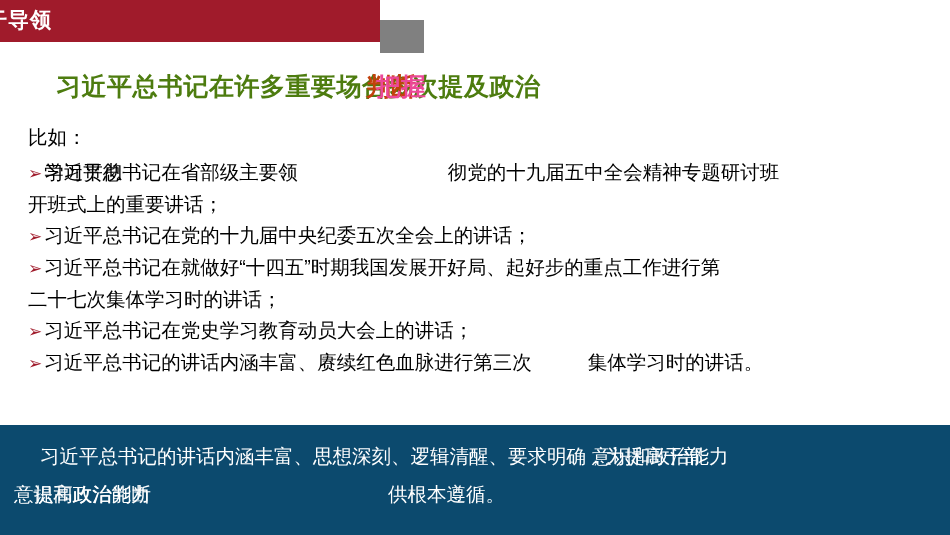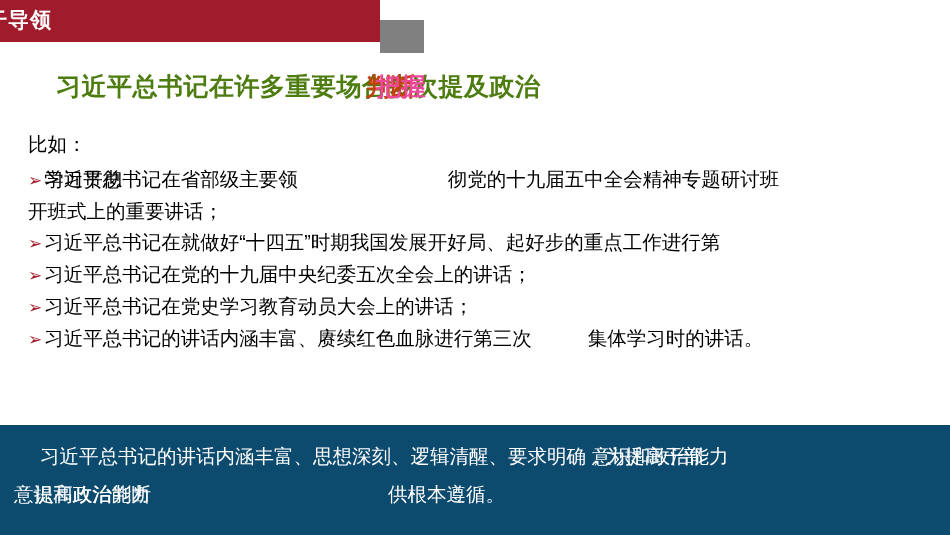--- a/index.html
+++ b/index.html
@@ -83,21 +83,20 @@
 
   
   .body-block {
     position: absolute;
     left: 28px;
     top: 122px;
     width: 900px;
     font-size: 19.5px;
     color: #000000;
     line-height: 31px;
-    margin-top: 7px;
   }
   .line {
     position: relative;
     white-space: nowrap;
   }
   .bullet-arrow {
     color: #A01B2B;
     font-size: 17px;
     margin-right: 2px;
   }
@@ -181,26 +180,27 @@
 <div class="body-block">
 
   <div class="line ln-biru">比如：</div>
 
   <div class="line">
     <span class="bullet-arrow">➢</span><span class="overlap-host"><span class="overlap-a">习近平总书记在省部级主要领</span><span class="overlap-b">学习贯彻</span><span style="visibility:hidden">习近平总书记在省部级主要领</span></span><span class="spacer-gap"></span><span>彻党的十九届五中全会精神专题研讨班</span>
   </div>
   <div class="line">开班式上的重要讲话；</div>
 
   <div class="line">
+    <span class="bullet-arrow">➢</span><span>习近平总书记在党的十九届中央纪委五次全会上的讲话；</span>
+  </div>
+
+  <div class="line">
     <span class="bullet-arrow">➢</span><span>习近平总书记在就做好“十四五”时期我国发展开好局、起好步的重点工作进行第</span>
   </div>
-
-  <div class="line">
-    <span class="bullet-arrow">➢</span><span>习近平总书记在党的十九届中央纪委五次全会上的讲话；</span>
-  </div>
+  <div class="line">二十七次集体学习时的讲话；</div>
 
   <div class="line">
     <span class="bullet-arrow">➢</span><span>习近平总书记在党史学习教育动员大会上的讲话；</span>
   </div>
 
   <div class="line">
     <span class="bullet-arrow">➢</span><span>习近平总书记的讲话内涵丰富、赓续红色血脉进行第三次</span><span class="spacer-gap-sm"></span><span>集体学习时的讲话。</span>
   </div>
 
 </div>

